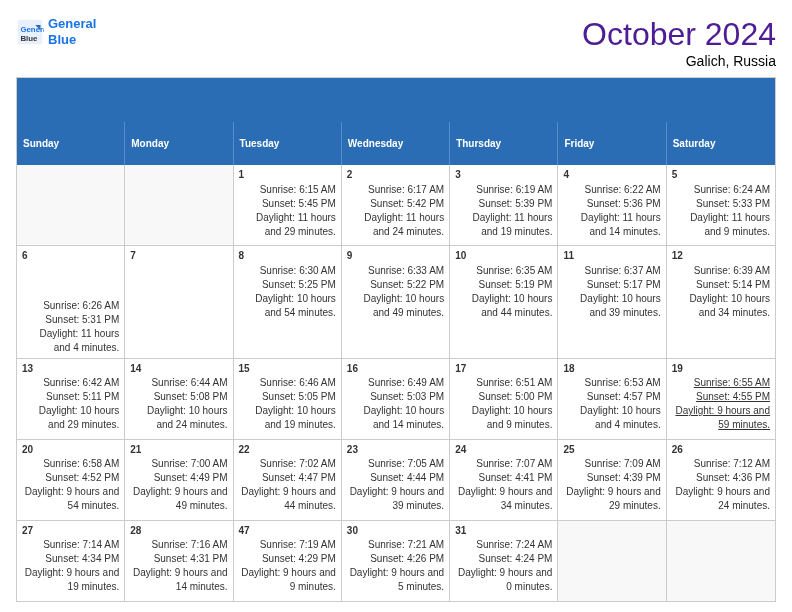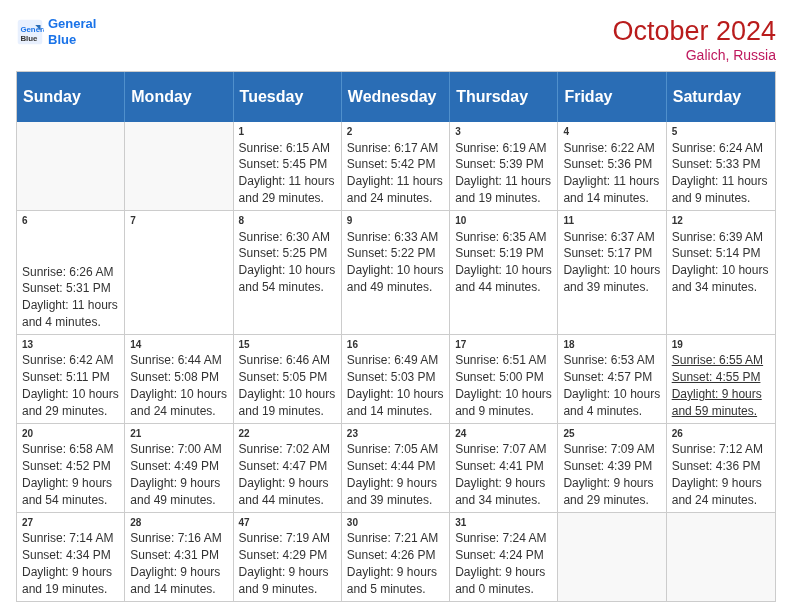--- a/index.html
+++ b/index.html
@@ -38,46 +38,47 @@
       color: #1a73e8;
     }
     .logo-icon {
       width: 28px;
       height: 28px;
     }
     .title-block {
       text-align: right;
     }
     .month-title {
-      font-size: 27px;
+      font-size: 32px;
       font-weight: normal;
-      color: #b91c1c;
+      color: #4c1d95;
     }
     .location {
       font-size: 14px;
-      color: #be185d;
+      color: #000000;
     }
     .calendar {
       flex: 1;
       display: flex;
       flex-direction: column;
       border: 1px solid #ccc;
     }
     .cal-header {
       display: grid;
       grid-template-columns: repeat(7, 1fr);
       background: #2a6db5;
     }
     .cal-header-cell {
       color: #fff;
-      font-size: 16px;
+      font-size: 10px;
       font-weight: bold;
       padding: 16px 6px;
       border-right: 1px solid #5090cc;
       text-align: left;
+      margin-top: 44px;
     }
     .cal-header-cell:last-child { border-right: none; }
     .cal-body {
       flex: 1;
       display: flex;
       flex-direction: column;
     }
     .cal-row {
       display: grid;
       grid-template-columns: repeat(7, 1fr);
@@ -96,23 +97,24 @@
     }
     .cal-cell:last-child { border-right: none; }
     .cal-cell.empty { background: #f8f8f8; }
     .day-num {
       font-size: 10px;
       font-weight: bold;
       display: block;
       margin-bottom: 1px;
     }
     .cell-text {
-      font-size: 12px;
+      font-size: 10px;
       line-height: 1.4;
       color: #333;
+      text-align: right;
     }
   </style>
 </head>
 <body>
 
 <div class="page">
   <div class="header">
     <div class="logo">
       <svg class="logo-icon" viewBox="0 0 32 32">
         <rect x="2" y="2" width="28" height="28" rx="3" fill="#e8f0fe"></rect>

